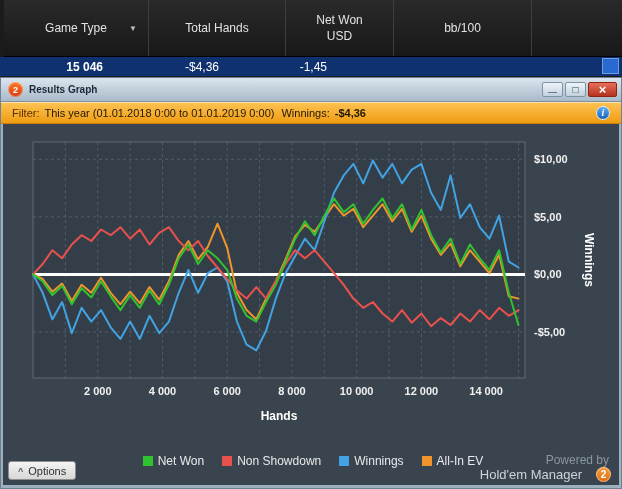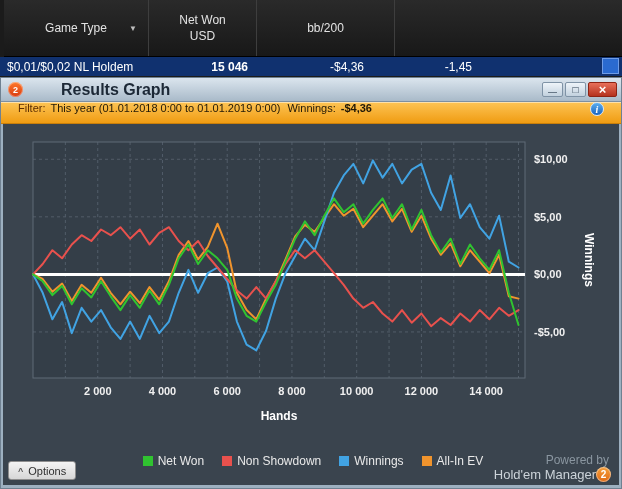--- a/index.html
+++ b/index.html
@@ -28,30 +28,30 @@
     background:#2a6ad0; border:1px solid #6f9ce6; }
 
   
   .window { position:absolute; left:0; top:77px; width:622px; height:412px;
     background:#9db0c0; border:1px solid #6f8191; }
   .titlebar { height:24px; display:flex; align-items:center; padding:0 4px;
     background:linear-gradient(#dbe5ee,#a9bac9); border-bottom:1px solid #7d8fa0; }
   .app-icon { width:15px; height:15px; border-radius:50%; background:linear-gradient(#ff7a2a,#d83a10);
     color:#fff; font-size:9px; font-weight:bold; display:flex; align-items:center; justify-content:center; margin:0 6px 0 3px;
     box-shadow:inset 0 0 0 1px rgba(255,255,255,.35); }
-  .title { font-size:16px; font-weight:600; color:#1c2836;margin-left:32px; }
+  .title { font-size:10px; font-weight:600; color:#1c2836; }
   .win-buttons { margin-left:auto; display:flex; gap:2px; }
   .wbtn { width:21px; height:15px; display:flex; align-items:center; justify-content:center;
     background:linear-gradient(#eef4f9,#c2d1de); border:1px solid #7f93a6; border-radius:2px; cursor:default; }
   .wbtn .glyph { font-size:10px; color:#2c3e50; line-height:1; }
   .wbtn.min .glyph { font-size:9px; margin-top:5px; }
   .wbtn.close { width:29px; background:linear-gradient(#e8705a,#b5321f); border-color:#8e2314; }
   .wbtn.close .glyph { color:#fff; font-size:13px; font-weight:bold; }
 
-  .filterbar { height:22px; display:flex; align-items:flex-start; gap:5px; padding:0 17px; font-size:11px;
+  .filterbar { height:22px; display:flex; align-items:center; gap:5px; padding:0 11px; font-size:11px;
     background:linear-gradient(#fdc455,#f09c12); border-bottom:1px solid #c97f0a;
     box-shadow:inset 0 1px 0 rgba(255,255,255,.5); }
   .f-label { color:#5c2d00; }
   .f-range { color:#211806; font-weight:normal; }
   .f-wlabel { color:#211806; margin-left:2px; }
   .f-wvalue { color:#211806; font-weight:bold; }
   .info-icon { margin-left:auto; width:14px; height:14px; border-radius:50%;
     background:linear-gradient(#5aaef0,#1a63be); border:1px solid #d8e8f8; color:#fff;
     display:flex; align-items:center; justify-content:center; }
   .info-icon span { font:italic bold 10px "Liberation Serif", serif; }
@@ -64,50 +64,52 @@
   .legend-item { display:flex; align-items:center; gap:5px; font-size:12px; color:#e9e9e9; cursor:default; }
   .swatch { width:10px; height:10px; display:inline-block; }
 
   .options-btn { position:absolute; left:5px; bottom:5px; height:19px; display:inline-flex; align-items:center; gap:5px;
     padding:0 9px; background:linear-gradient(#f4f4f4,#d7d7d7); border:1px solid #8e8e8e; border-radius:3px;
     font-family:"Liberation Sans", sans-serif; font-size:11px; color:#2e2e2e; }
   .options-btn .caret { font-size:9px; font-weight:bold; color:#555; }
 
   .powered { position:absolute; right:8px; bottom:3px; text-align:right; }
   .powered .p1 { font-size:12px; color:#8a96a0; padding-right:2px; }
-  .powered .p2 { display:flex; align-items:center; justify-content:flex-end; gap:0;
+  .powered .p2 { display:flex; align-items:center; justify-content:flex-end; gap:14px;
     font-size:13px; color:#ccd3d9; }
   .badge { width:15px; height:15px; border-radius:50%; background:linear-gradient(#f5a03c,#e06a14);
     color:#fff; display:flex; align-items:center; justify-content:center;
     box-shadow:inset 0 0 0 1px rgba(255,255,255,.4); }
   .badge span { font-size:10px; font-weight:bold; }
 </style>
 </head>
 <body>
 
 <div class="screen">
 
   <div class="grid-header">
     <div class="gh-cell c1">
       <span>Game Type</span>
       <span class="dd-icon">▼</span>
     </div>
+    <div class="gh-cell c2">
+      <span>Total Hands</span>
+    </div>
     <div class="gh-cell c3">
       <span class="gh-stack">
         <span>Net Won</span>
         <span>USD</span>
       </span>
     </div>
     <div class="gh-cell c4">
-      <span>bb/200</span>
+      <span>bb/100</span>
     </div>
   </div>
 
   <div class="grid-row">
-    <div class="gr-cell c1">$0,01/$0,02 NL Holdem</div>
     <div class="gr-cell c2">15 046</div>
     <div class="gr-cell c3">-$4,36</div>
     <div class="gr-cell c4">-1,45</div>
     <div class="gr-cell c5"></div>
   </div>
   <div class="scroll-thumb"></div>
 
   <div class="window">
 
     <div class="titlebar">

